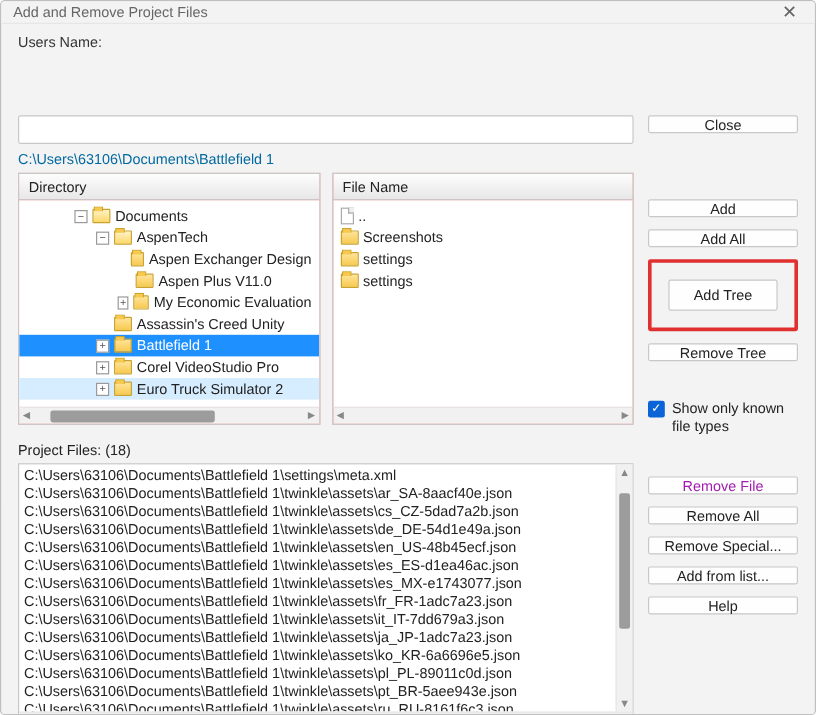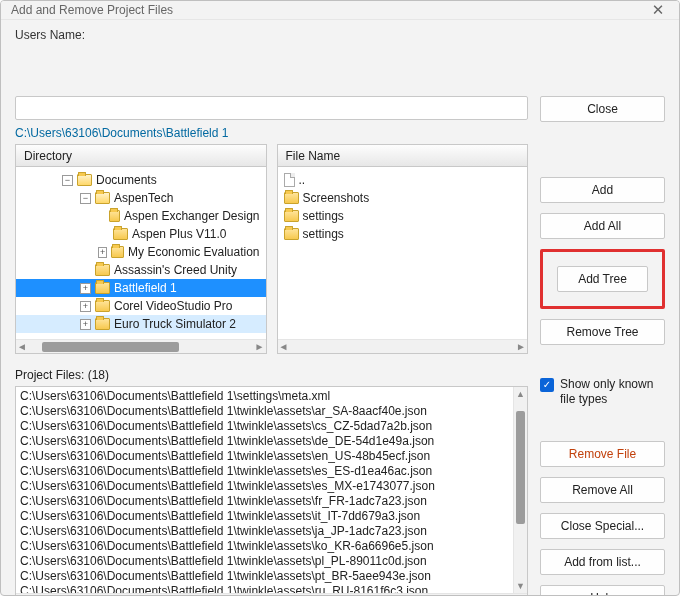--- a/index.html
+++ b/index.html
@@ -63,34 +63,34 @@
     flex-direction: column;
     min-width: 0;
   }
   .righbtns {
     display: flex;
     flex-direction: column;
     gap: 10px;
     padding-top: 0;
   }
   .btn {
-    height: 26px;
+    height: 15px;
     border: 1px solid #c8c8c8;
     background: #fefefe;
     border-radius: 2px;
     font-size: 12px;
     color: #222;
     cursor: pointer;
     display: flex;
     align-items: center;
     justify-content: center;
     white-space: nowrap;
     padding: 0 6px;
   }
-  .btn.disabled { color: #c2410c; }
+  .btn.disabled { color: #a21caf; }
   .highlight-box {
     border: 3px solid #e03030;
     border-radius: 2px;
     padding: 14px;
   }
   .highlight-box .btn { height: 26px; }
   .input {
     height: 24px;
     border: 1px solid #c8c8c8;
     border-radius: 2px;
@@ -433,19 +433,19 @@
 
         <div class="checkbox-row">
           <span class="check">✓</span>
           <span>Show only known file types</span>
         </div>
 
         <div style="height:14px;"></div>
 
         <div class="btn disabled">Remove File</div>
         <div class="btn">Remove All</div>
-        <div class="btn">Close Special...</div>
+        <div class="btn">Remove Special...</div>
         <div class="btn">Add from list...</div>
         <div class="btn">Help</div>
       </div>
     </div>
   </div>
 </div>
 
 </body></html>

